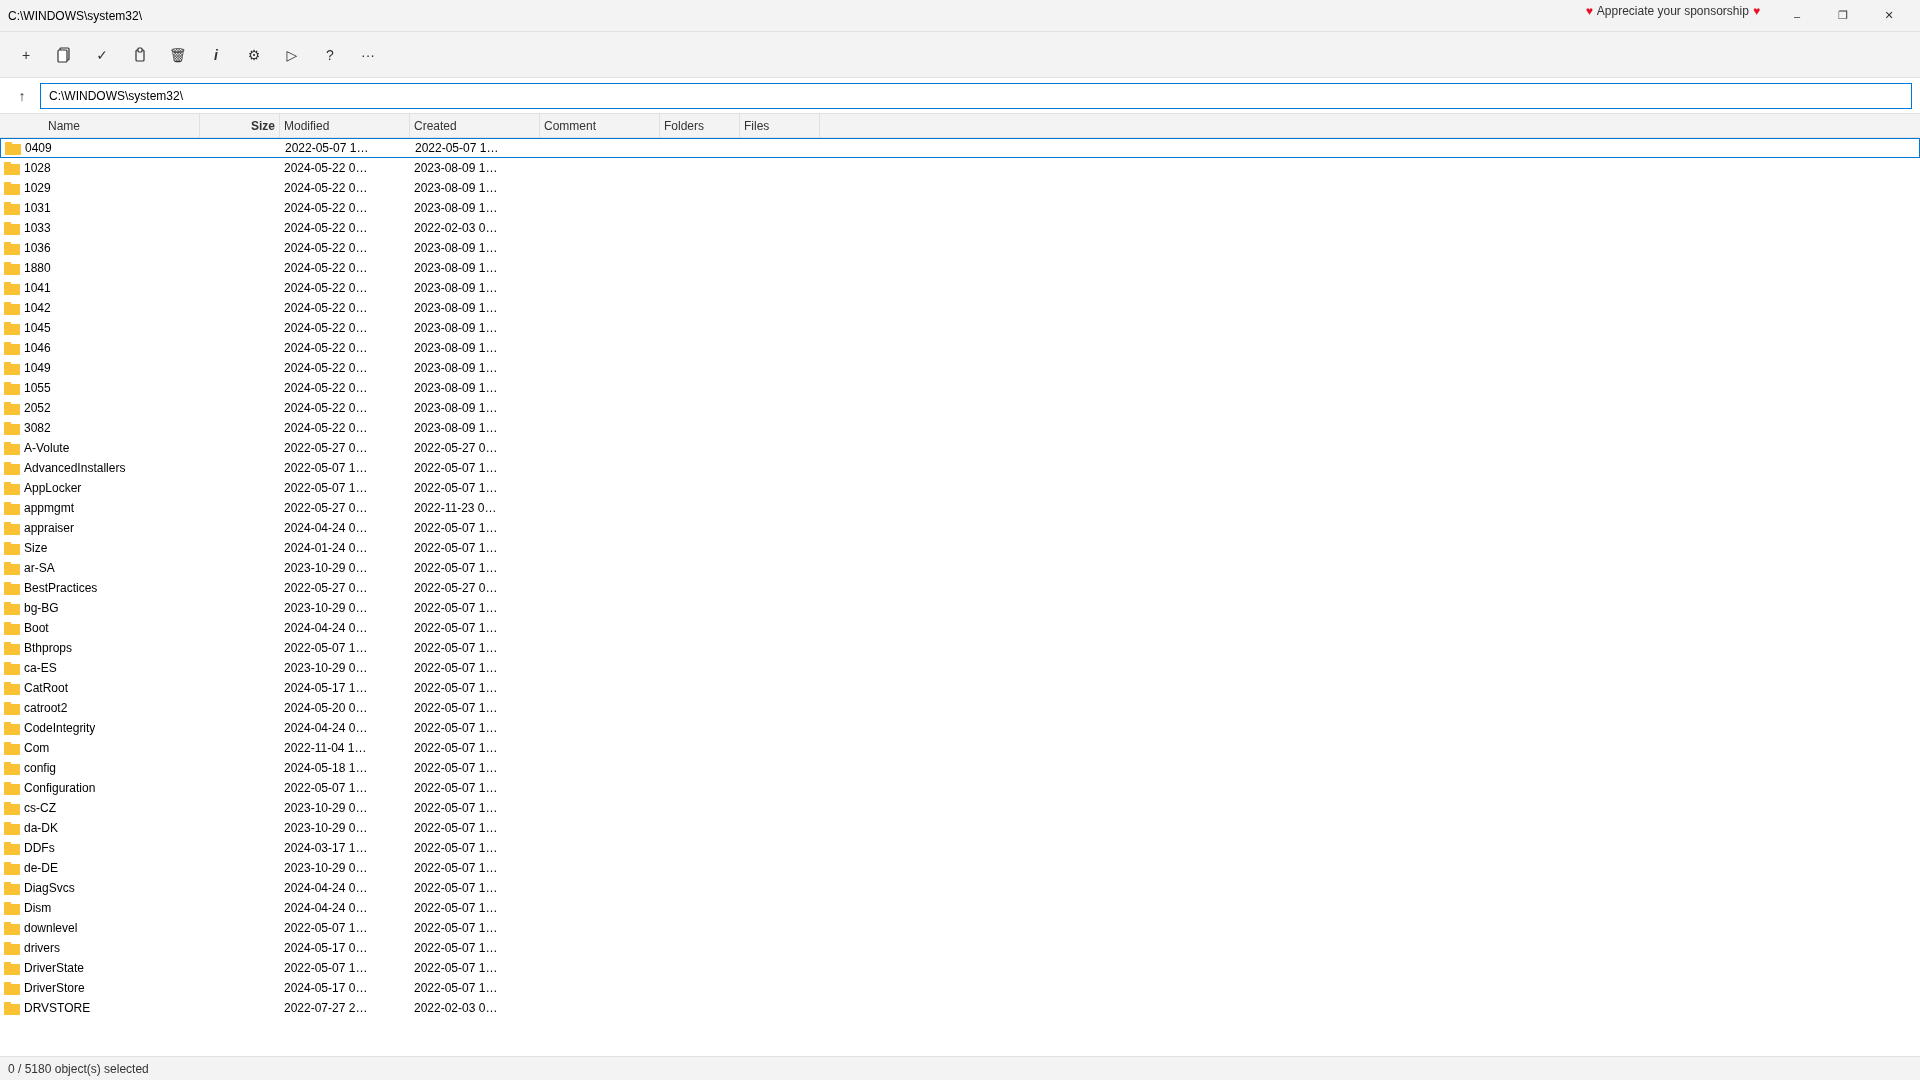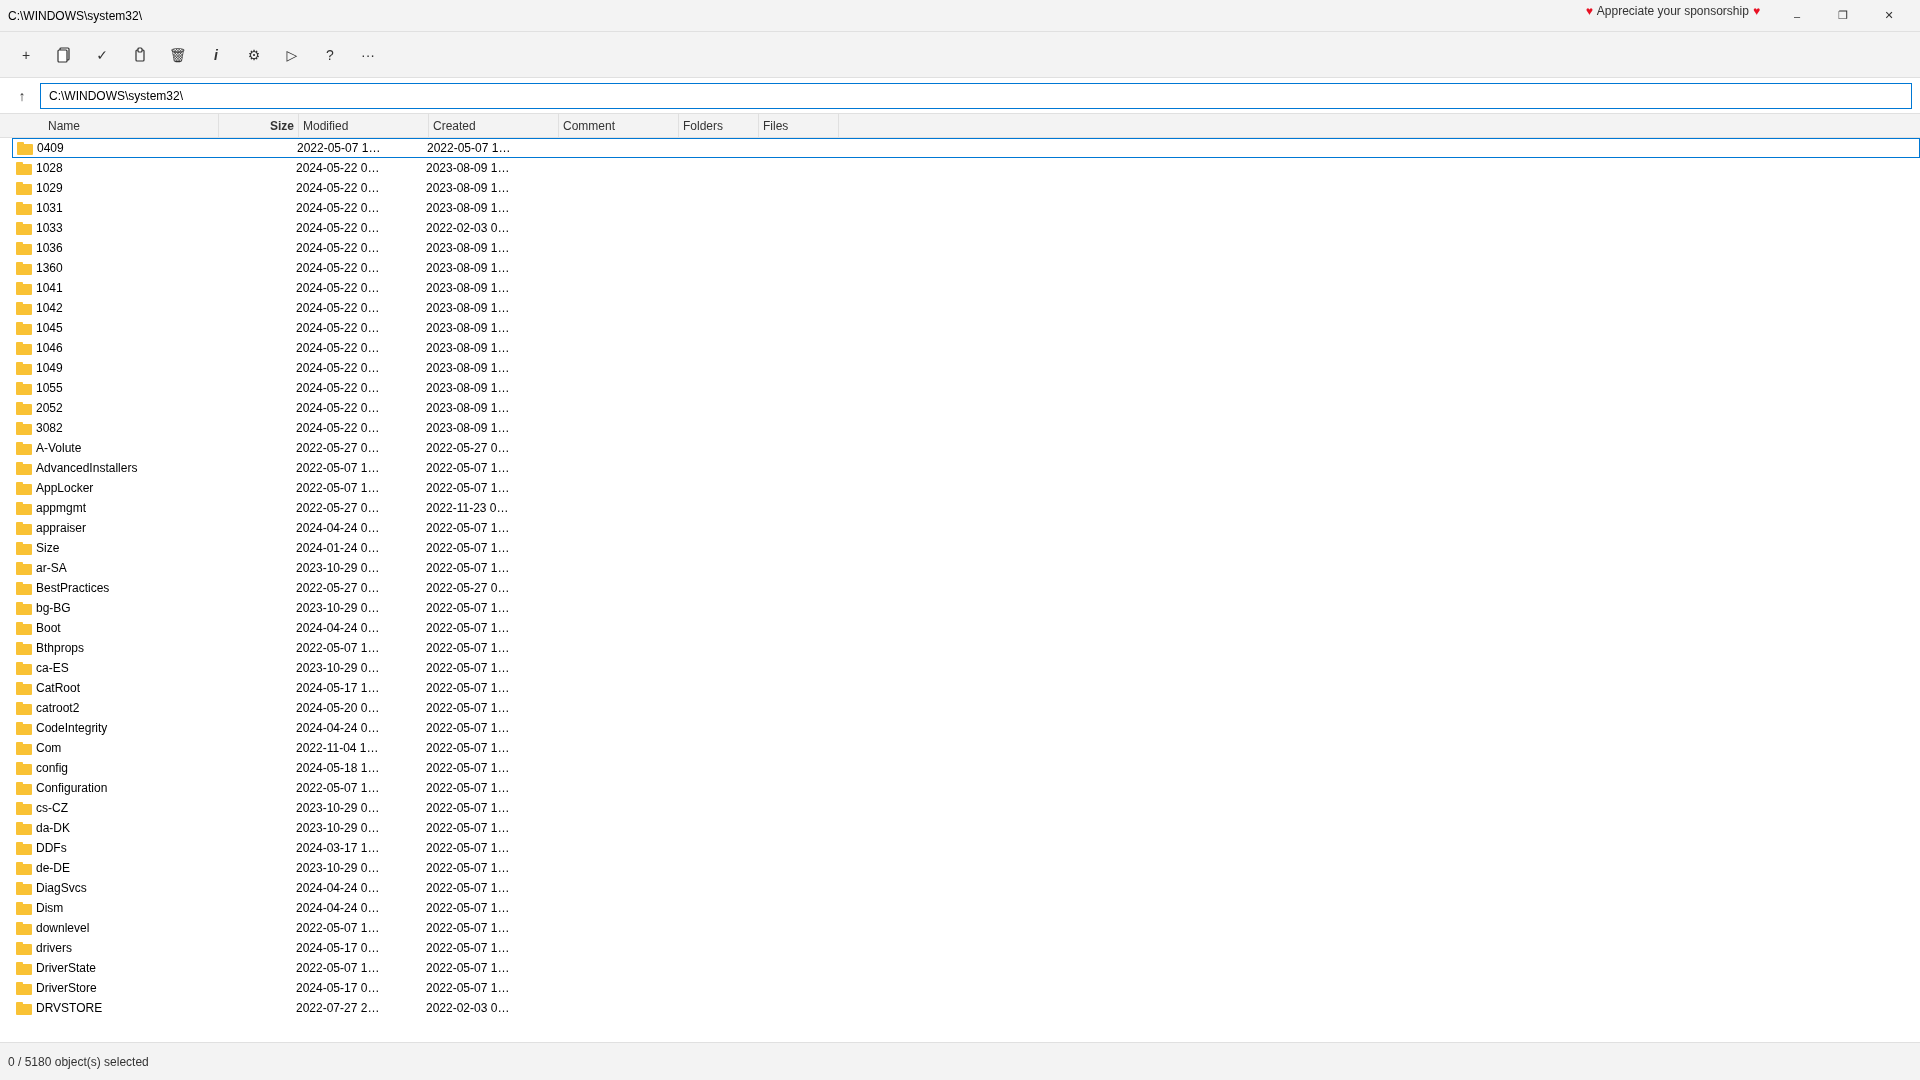--- a/index.html
+++ b/index.html
@@ -127,33 +127,32 @@
     .col-header {
       padding: 0 4px;
       font-size: 12px;
       color: #333;
       border-right: 1px solid #e0e0e0;
       height: 100%;
       display: flex;
       align-items: center;
       cursor: pointer;
     }
-    .col-name { width: 219px; padding-left: 48px; }
+    .col-name { width: 200px; padding-left: 48px; }
     .col-size { width: 80px; justify-content: flex-end; font-weight: bold; }
     .col-modified { width: 130px; text-align: center; }
     .col-created { width: 130px; }
     .col-comment { width: 120px; }
     .col-folders { width: 80px; }
     .col-files { width: 80px; }
     
     #file-list-container {
       flex: 1;
       overflow-y: auto;
       overflow-x: hidden;
-      padding-left: 12px;
     }
     #file-list {
       width: 100%;
     }
     .file-row {
       height: 20px;
       display: flex;
       align-items: center;
       cursor: pointer;
       border-bottom: none;
@@ -208,21 +207,21 @@
       position: absolute;
       top: 0;
       left: 0;
       width: 7px;
       height: 5px;
       background: #f9c235;
       border-radius: 1px 1px 0 0;
     }
     
     #status-bar {
-      height: 38px;
+      height: 24px;
       background: #f3f3f3;
       border-top: 1px solid #e0e0e0;
       display: flex;
       align-items: center;
       padding: 0 8px;
       font-size: 12px;
       color: #333;
       flex-shrink: 0;
     }
     
@@ -365,21 +364,21 @@
         <div class="file-cell size-cell"></div>
         <div class="file-cell modified-cell">2024-05-22 0…</div>
         <div class="file-cell created-cell">2023-08-09 1…</div>
         <div class="file-cell comment-cell"></div>
         <div class="file-cell folders-cell"></div>
         <div class="file-cell files-cell"></div>
       </div>
       <div class="file-row">
         <div class="file-cell name-cell">
           <div class="folder-icon"></div>
-          <span>1360</span>
+          <span>1880</span>
         </div>
         <div class="file-cell size-cell"></div>
         <div class="file-cell modified-cell">2024-05-22 0…</div>
         <div class="file-cell created-cell">2023-08-09 1…</div>
         <div class="file-cell comment-cell"></div>
         <div class="file-cell folders-cell"></div>
         <div class="file-cell files-cell"></div>
       </div>
       <div class="file-row">
         <div class="file-cell name-cell">

